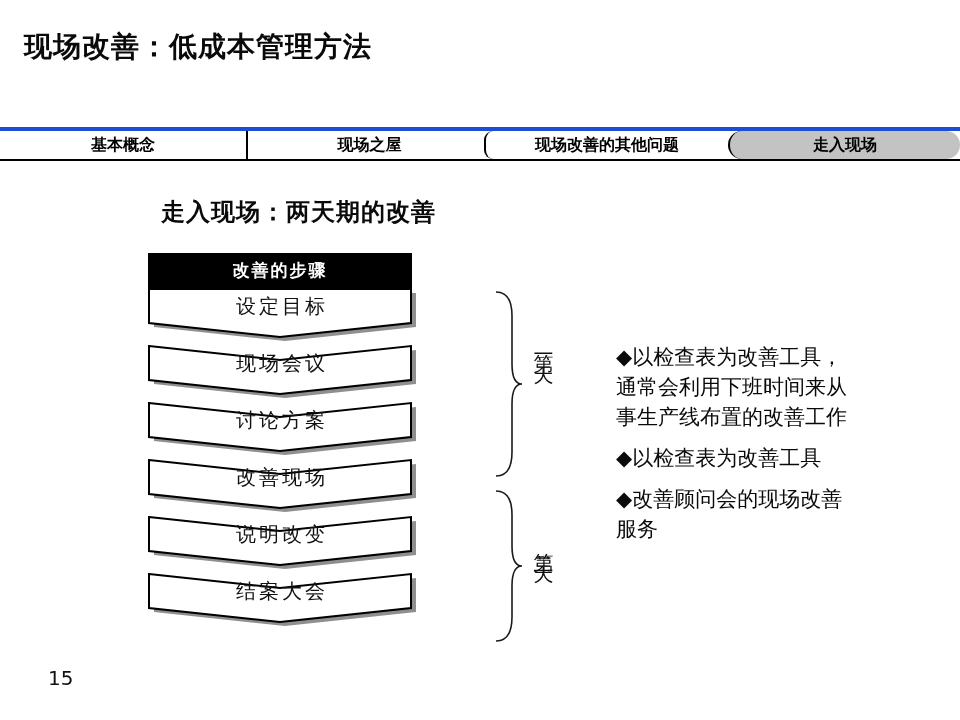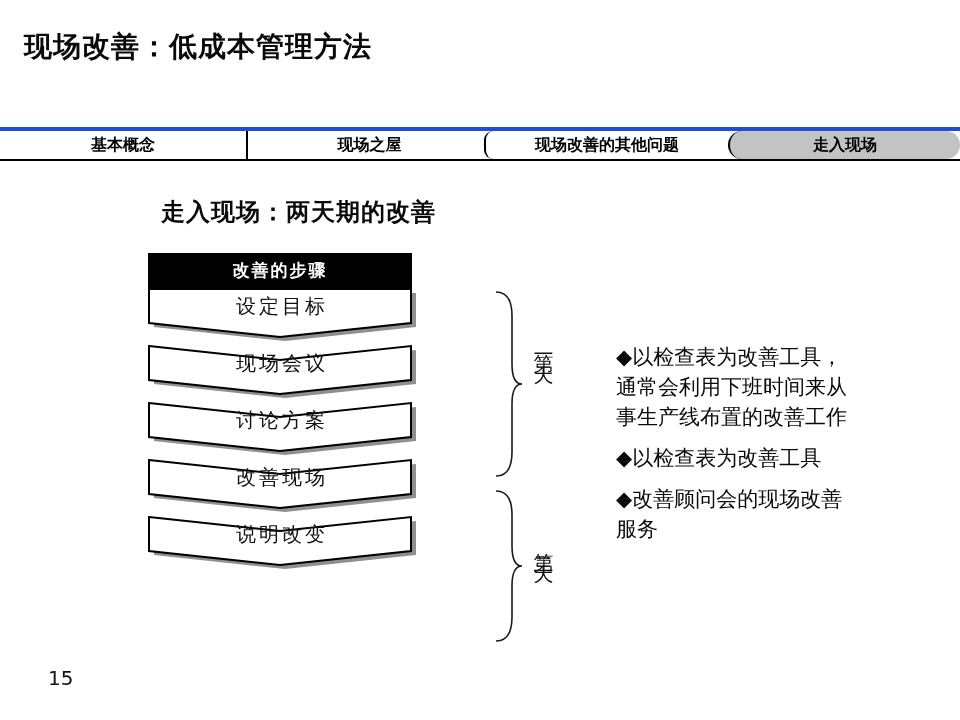--- a/index.html
+++ b/index.html
@@ -126,20 +126,27 @@
           </svg>
           <div class="step-label">改善现场</div>
         </div>
         <div class="step">
           <svg width="264" height="50" viewBox="0 0 264 50">
             <polygon points="1,1 132,15 263,1 263,35 132,49 1,35" transform="translate(5,4)" fill="#8f8f8f"></polygon>
             <polygon points="1,1 132,15 263,1 263,35 132,49 1,35" fill="#ffffff" stroke="#000000" stroke-width="2"></polygon>
           </svg>
           <div class="step-label">说明改变</div>
         </div>
+        <div class="step">
+          <svg width="264" height="50" viewBox="0 0 264 50">
+            <polygon points="1,1 132,15 263,1 263,35 132,49 1,35" transform="translate(5,4)" fill="#8f8f8f"></polygon>
+            <polygon points="1,1 132,15 263,1 263,35 132,49 1,35" fill="#ffffff" stroke="#000000" stroke-width="2"></polygon>
+          </svg>
+          <div class="step-label">结案大会</div>
+        </div>
       </div>
   </div>
 
   <div class="brace b1"><svg width="34" height="188" style="overflow:visible">
         <path d="M7,2 Q23,2 23,26 L23,74 Q23,94 33,94 Q23,94 23,114 L23,162 Q23,186 7,186" fill="none" stroke="#1a1a1a" stroke-width="1.6"></path>
       </svg></div>
   <div class="brace b2"><svg width="34" height="154" style="overflow:visible">
         <path d="M7,2 Q23,2 23,26 L23,57 Q23,77 33,77 Q23,77 23,97 L23,128 Q23,152 7,152" fill="none" stroke="#1a1a1a" stroke-width="1.6"></path>
       </svg></div>
   <div class="day-label d1">第一天</div>

